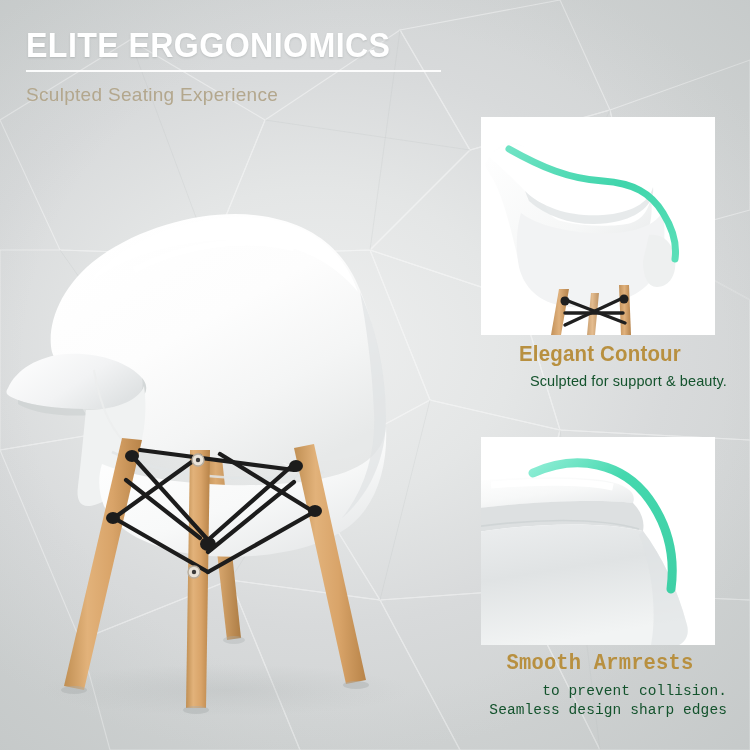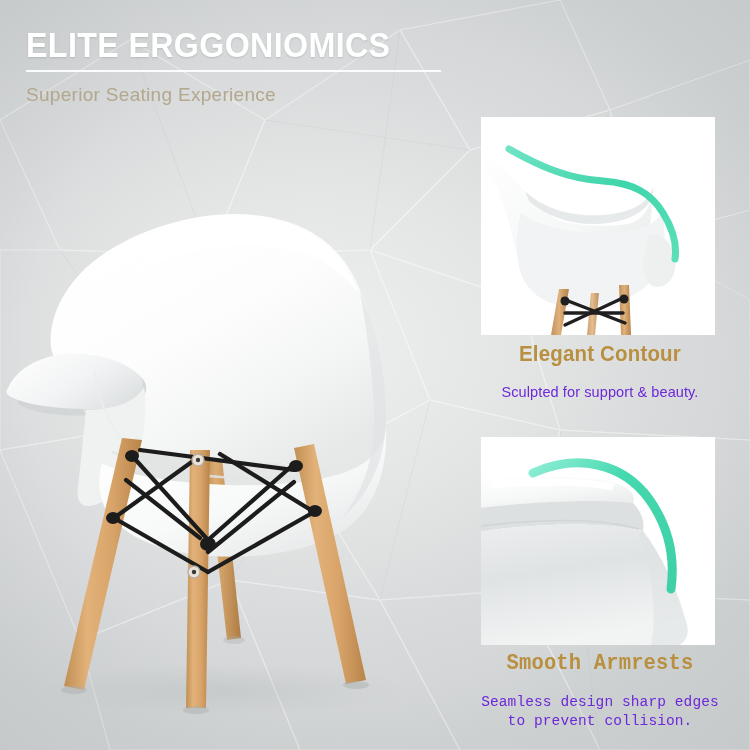--- a/index.html
+++ b/index.html
@@ -79,25 +79,26 @@
   .cap-title {
     font-size: 22px;
     line-height: 26px;
     font-weight: 700;
     color: #b89040;
     letter-spacing: 0.2px;
     transform: scaleX(0.93);
     white-space: nowrap;
   }
   .cap-desc {
-    margin-top: 16px;
+    margin-top: 5px;
     font-size: 14.5px;
     line-height: 19px;
-    color: #6d28d9;
+    color: #14532d;
     letter-spacing: 0.1px;
+    text-align: right;
   }
   .cap-desc span { display: block; }
 </style>
 </head>
 <body>
 
 <div id="stage">
 
   <div class="bg-base"></div>
 
@@ -126,21 +127,21 @@
                M60,250 L180,420 M300,470 L230,580 M430,400 L380,600
                M560,430 L600,750 M640,240 L750,300 M265,120 L470,150"></path>
     </g>
   </svg>
 
   <div class="bg-vig"></div>
 
   <div class="header">
     <div class="title">ELITE ERGGONIOMICS</div>
     <div class="title-rule"></div>
-    <div class="subtitle">Superior Seating Experience</div>
+    <div class="subtitle">Sculpted Seating Experience</div>
   </div>
 
   <div class="hero">
     <svg viewBox="0 0 440 610" preserveAspectRatio="xMidYMid meet">
       <defs>
         <linearGradient id="shellG" x1="0.18" y1="0.05" x2="0.85" y2="0.95">
           <stop offset="0%" stop-color="#ffffff"></stop>
           <stop offset="42%" stop-color="#fdfdfd"></stop>
           <stop offset="72%" stop-color="#f4f5f5"></stop>
           <stop offset="100%" stop-color="#e7e9e9"></stop>
@@ -400,18 +401,18 @@
 
       <path d="M52,36
                C96,16 142,26 168,62
                C188,90 194,122 190,152" stroke="url(#tealB)" stroke-width="9" fill="none" stroke-linecap="round"></path>
     </svg>
   </div>
 
   <div class="caption cap-b">
     <div class="cap-title">Smooth Armrests</div>
     <div class="cap-desc">
+      <span>to prevent collision.</span>
       <span>Seamless design sharp edges</span>
-      <span>to prevent collision.</span>
     </div>
   </div>
 
 </div>
 
 </body></html>

